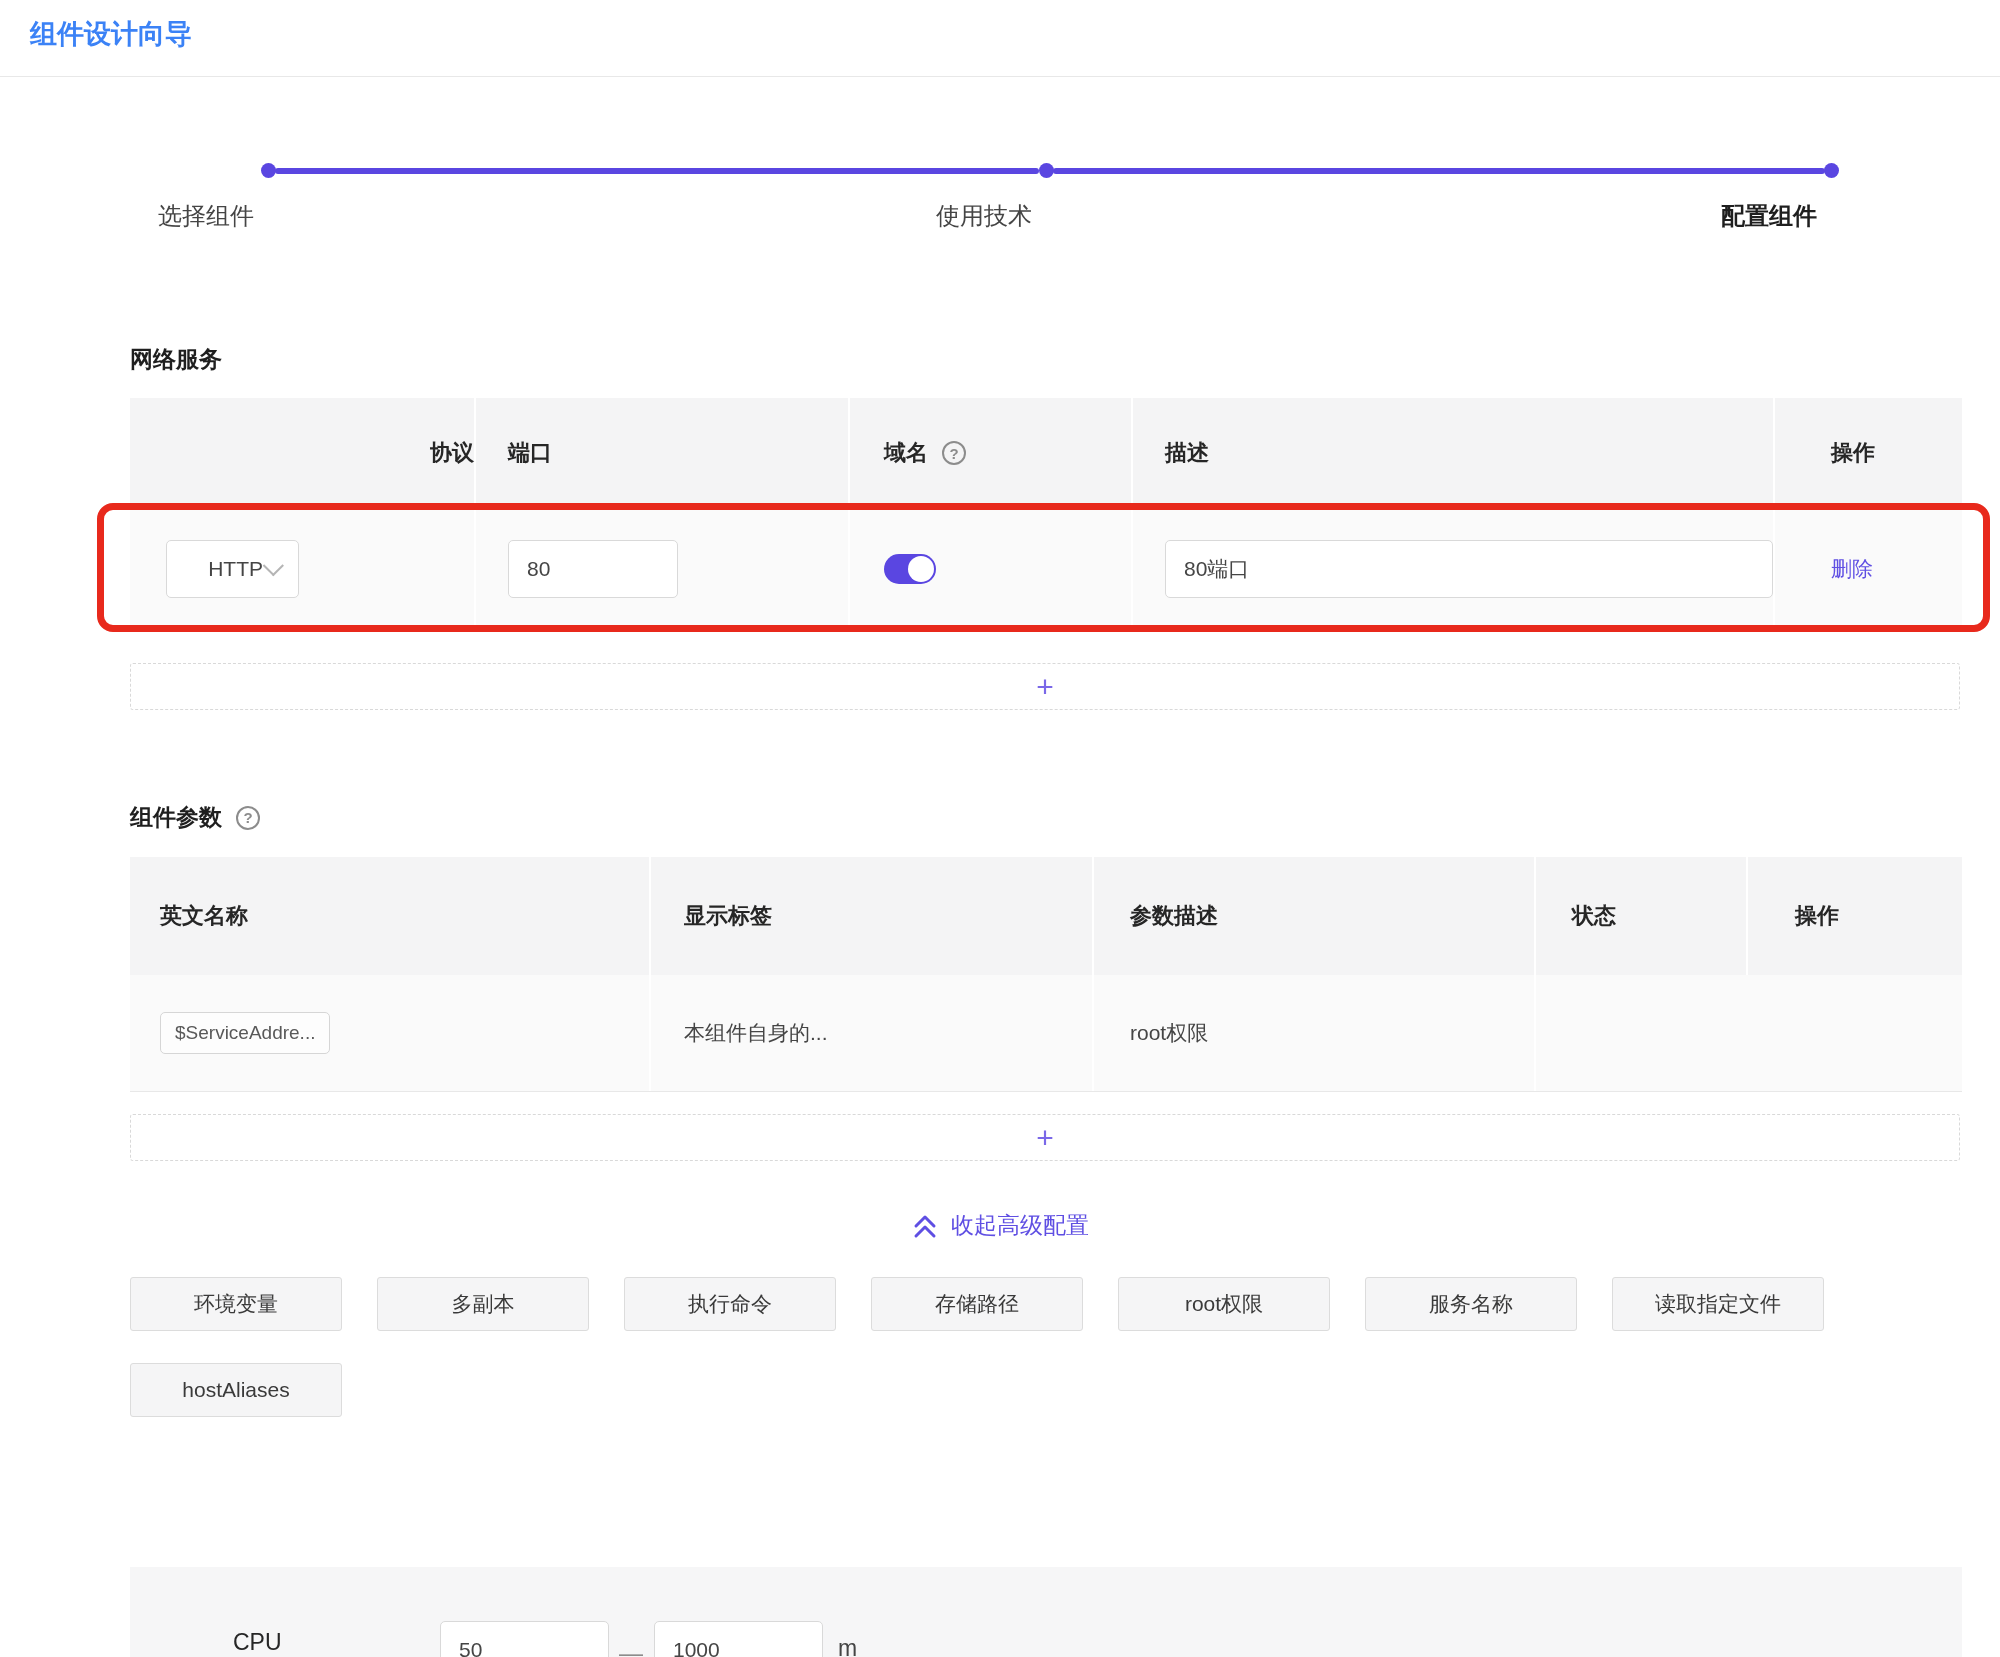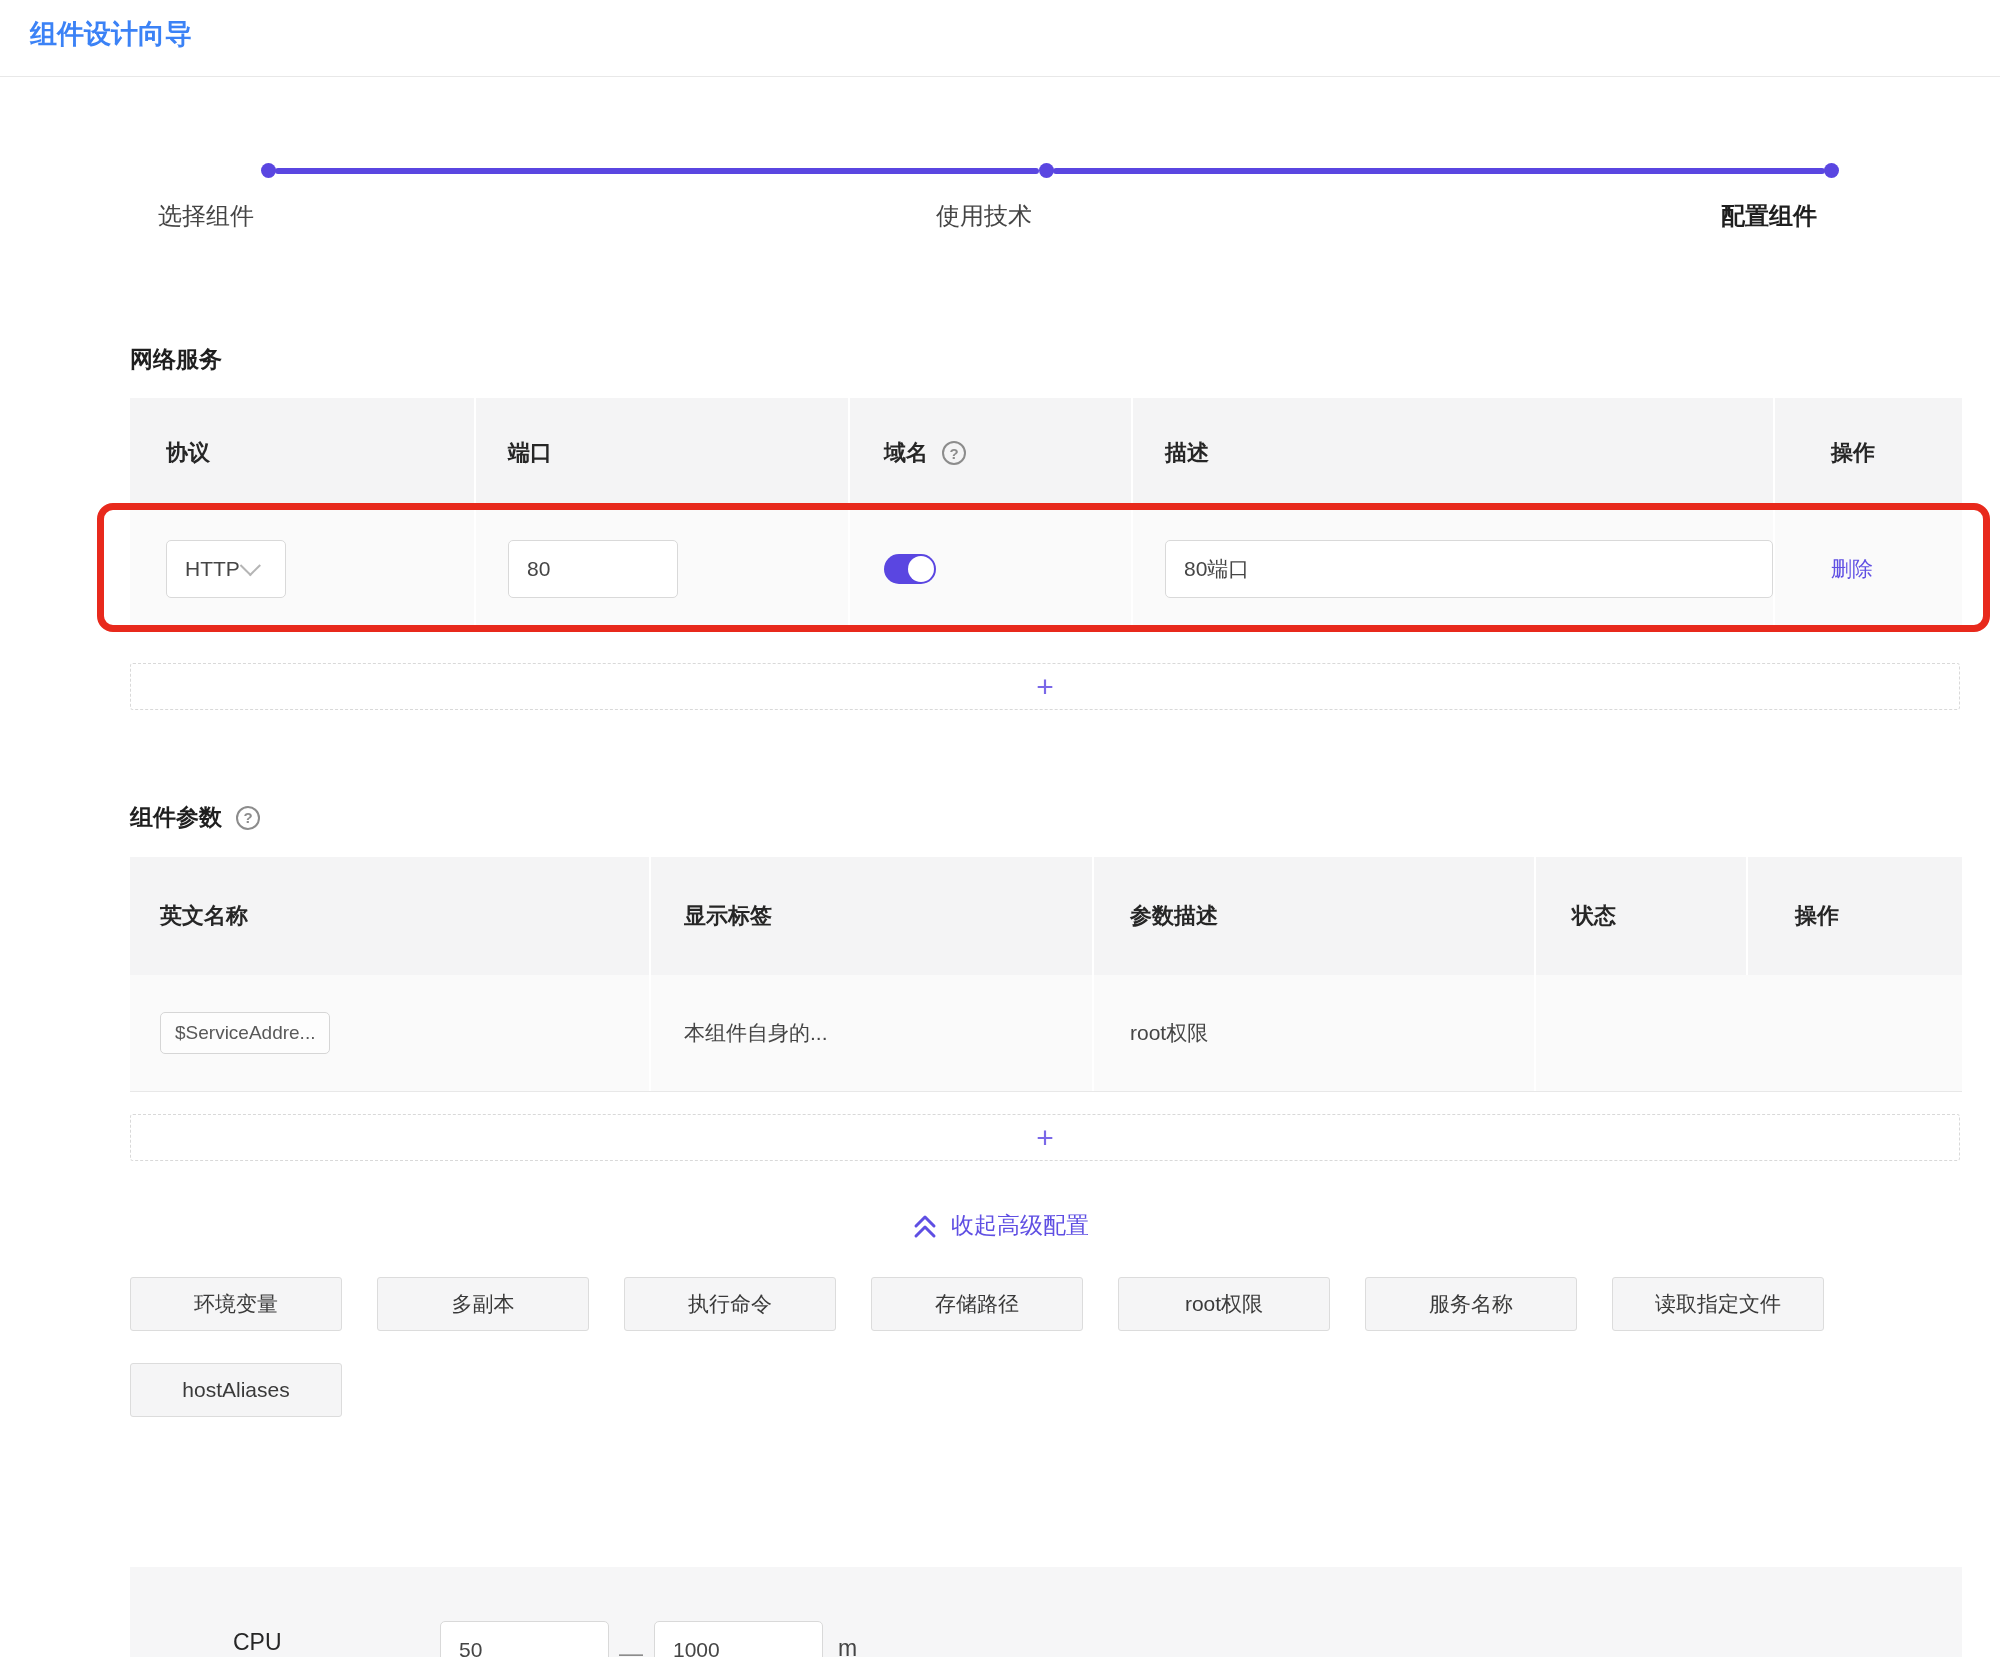--- a/index.html
+++ b/index.html
@@ -31,21 +31,21 @@
   .th{font-size:22px;font-weight:bold;color:#262626;gap:14px;}
   .net .tbl-header,.net .tbl-body{grid-template-columns:346px 374px 283px 642px 187px;}
   .params .tbl-header,.params .tbl-body{grid-template-columns:521px 443px 442px 212px 214px;}
   .net .tbl-header{height:110px;}
   .net .tbl-body{height:121px;}
   .params .tbl-header{height:118px;}
   .params .tbl-body{height:116px;}
 
   .input-box{background:#fff;border:1px solid #d9d9d9;border-radius:5px;height:58px;display:flex;align-items:center;
     font-size:21px;color:#454545;box-sizing:border-box;padding:0 18px;}
-  .select-box{width:120px;justify-content:flex-start;cursor:pointer;}
+  .select-box{width:133px;justify-content:flex-end;cursor:pointer;}
   .chev-down{width:13px;height:13px;border-right:2px solid #b5b5b5;border-bottom:2px solid #b5b5b5;
     transform:rotate(45deg) translateY(-4px);margin-right:2px;}
   input.plain{border:none;outline:none;background:transparent;font-size:21px;color:#454545;width:100%;
     font-family:inherit;padding:0;}
   .w80{width:170px;}
   .wdesc{width:616px;}
 
   .toggle{width:52px;height:30px;border-radius:15px;background:#5a46e1;position:relative;cursor:pointer;}
   .toggle .knob{position:absolute;right:2px;top:2px;width:26px;height:26px;border-radius:50%;background:#fff;}
 
@@ -99,21 +99,21 @@
   <div class="step-label" style="left:158px;">选择组件</div>
   <div class="step-label" style="left:936px;">使用技术</div>
   <div class="step-label current" style="left:1721px;">配置组件</div>
 
   <div class="section-title" style="left:130px;top:344px;">
     <span>网络服务</span>
   </div>
 
   <div class="tbl net" style="top:398px;">
     <div class="tbl-header">
-      <div class="tbl-cell th" style="padding-left:36px;">
+      <div class="tbl-cell th" style="padding-left:36px;justify-content:flex-end;">
         <span>协议</span>
       </div>
       <div class="tbl-cell th" style="padding-left:32px;">
         <span>端口</span>
       </div>
       <div class="tbl-cell th" style="padding-left:34px;">
         <span>域名</span>
         <span class="help-icon">?</span>
       </div>
       <div class="tbl-cell th" style="padding-left:32px;">

